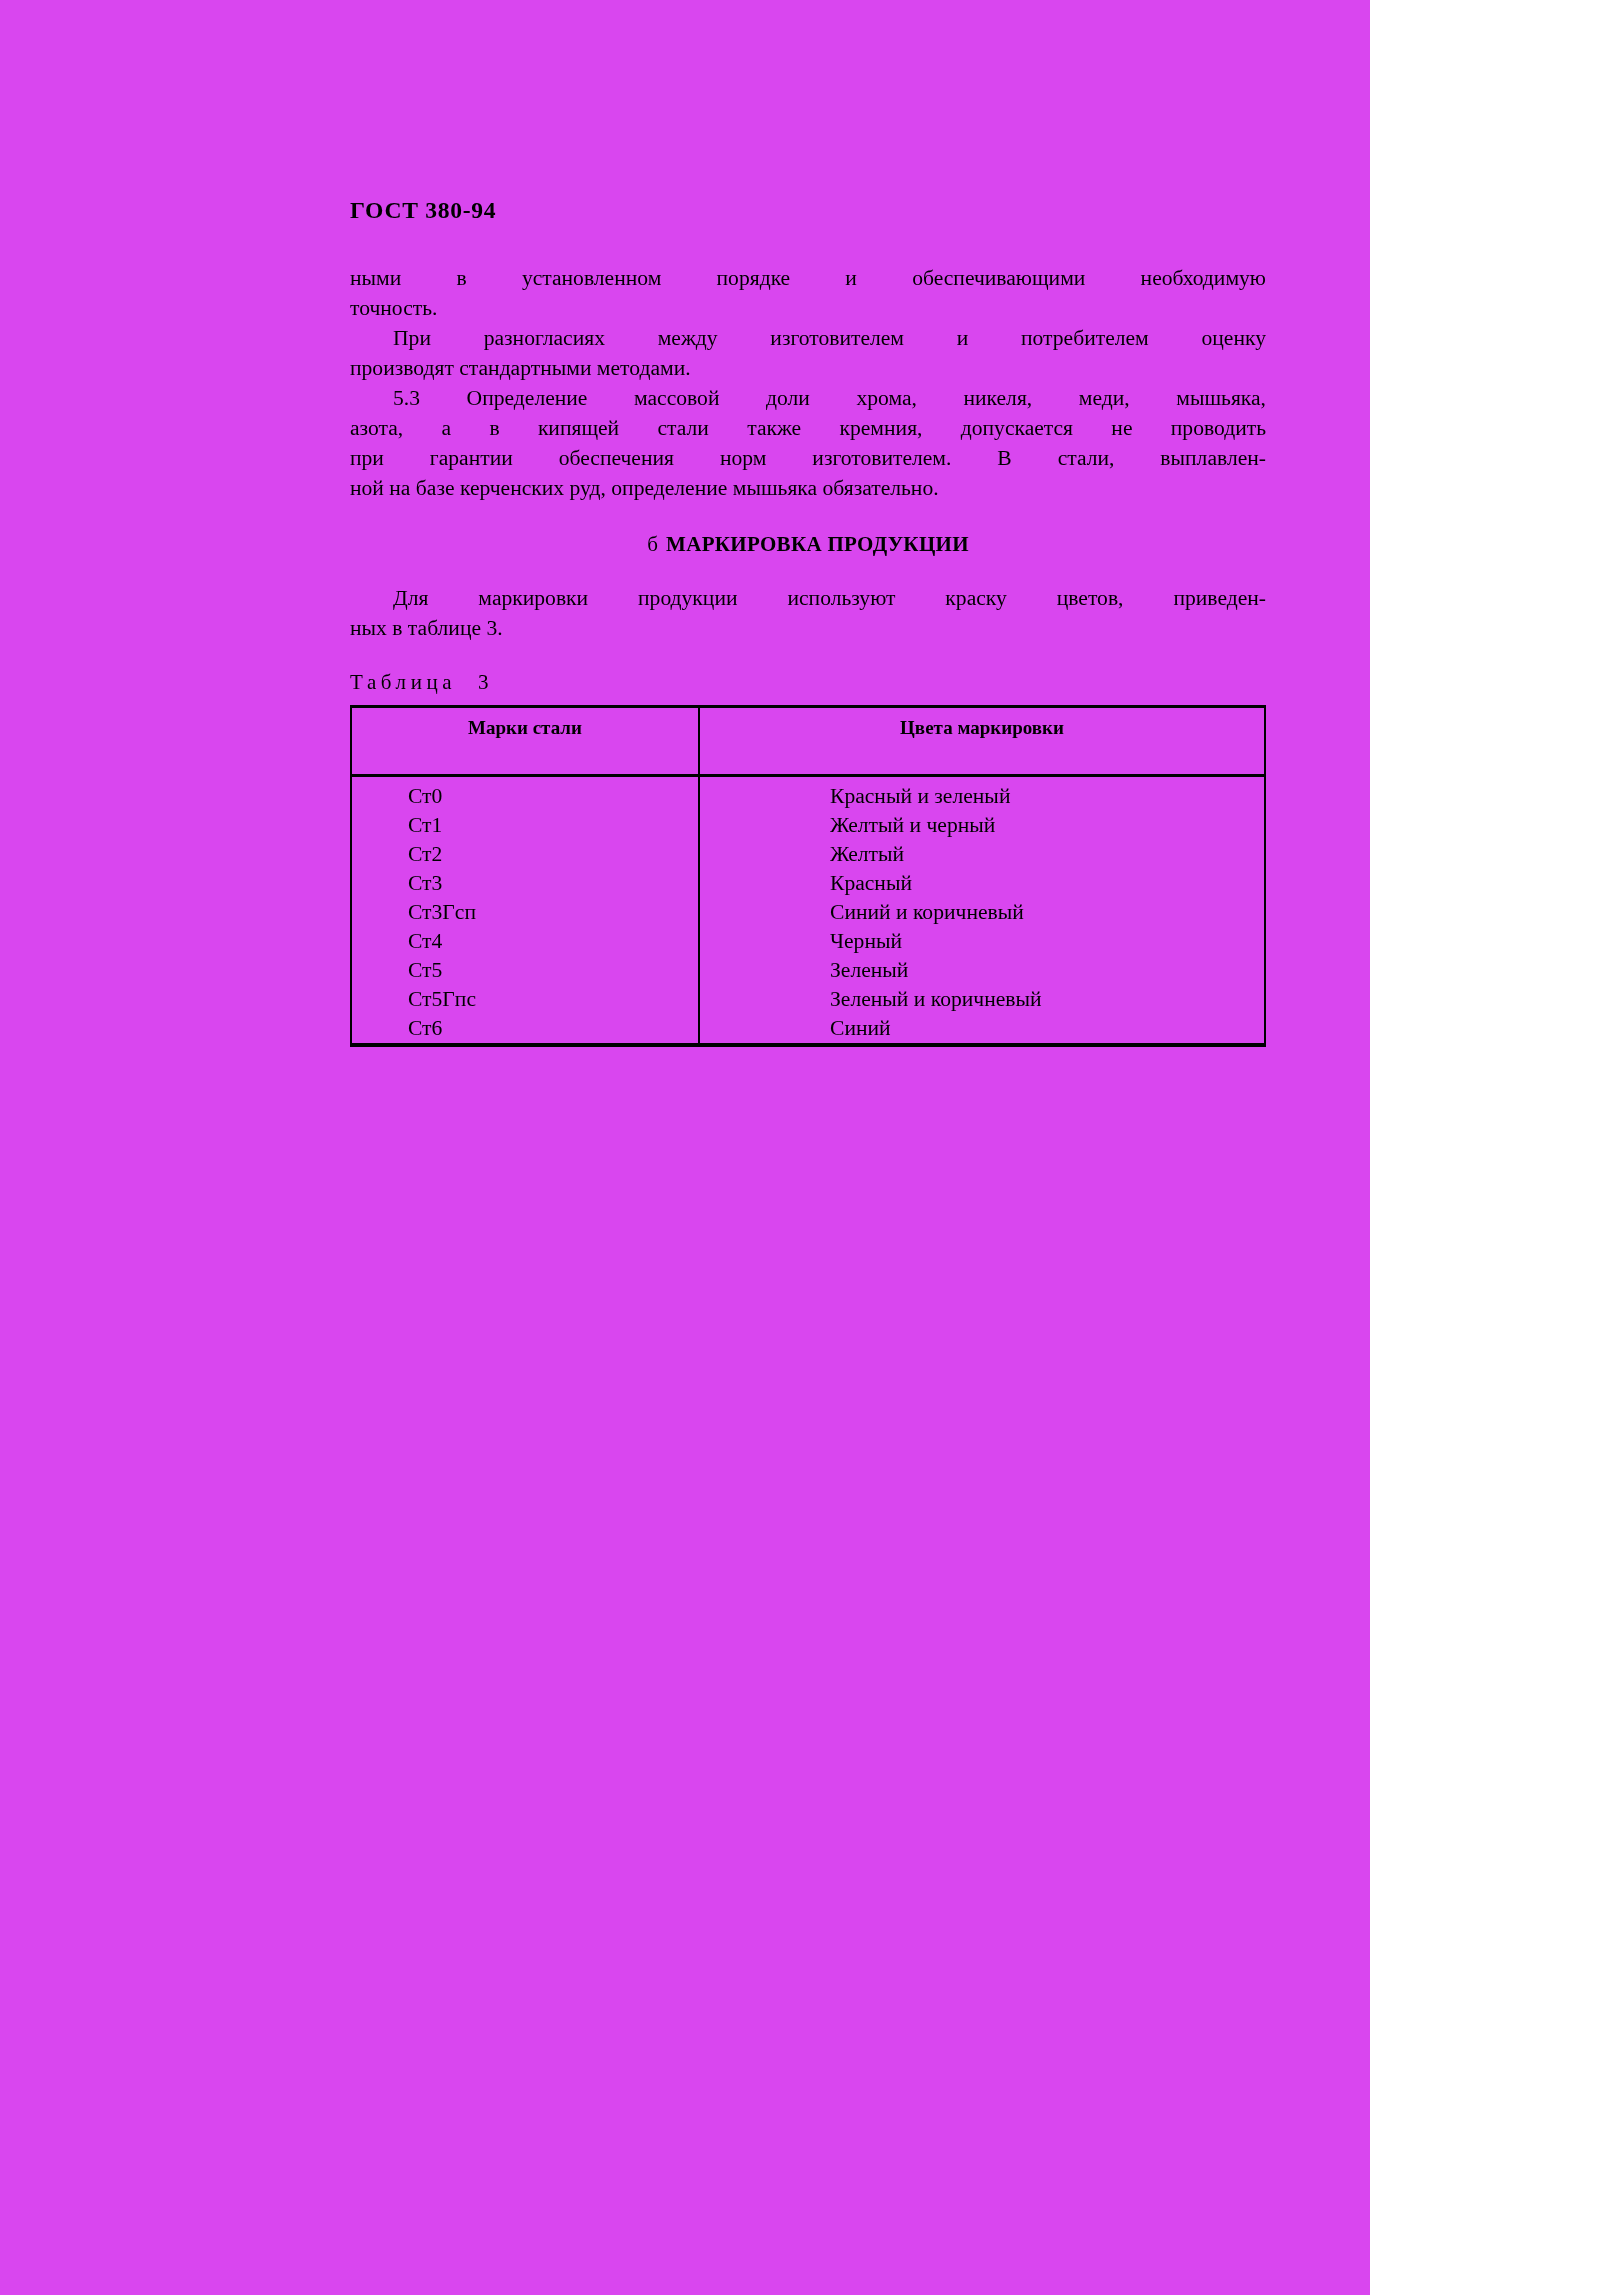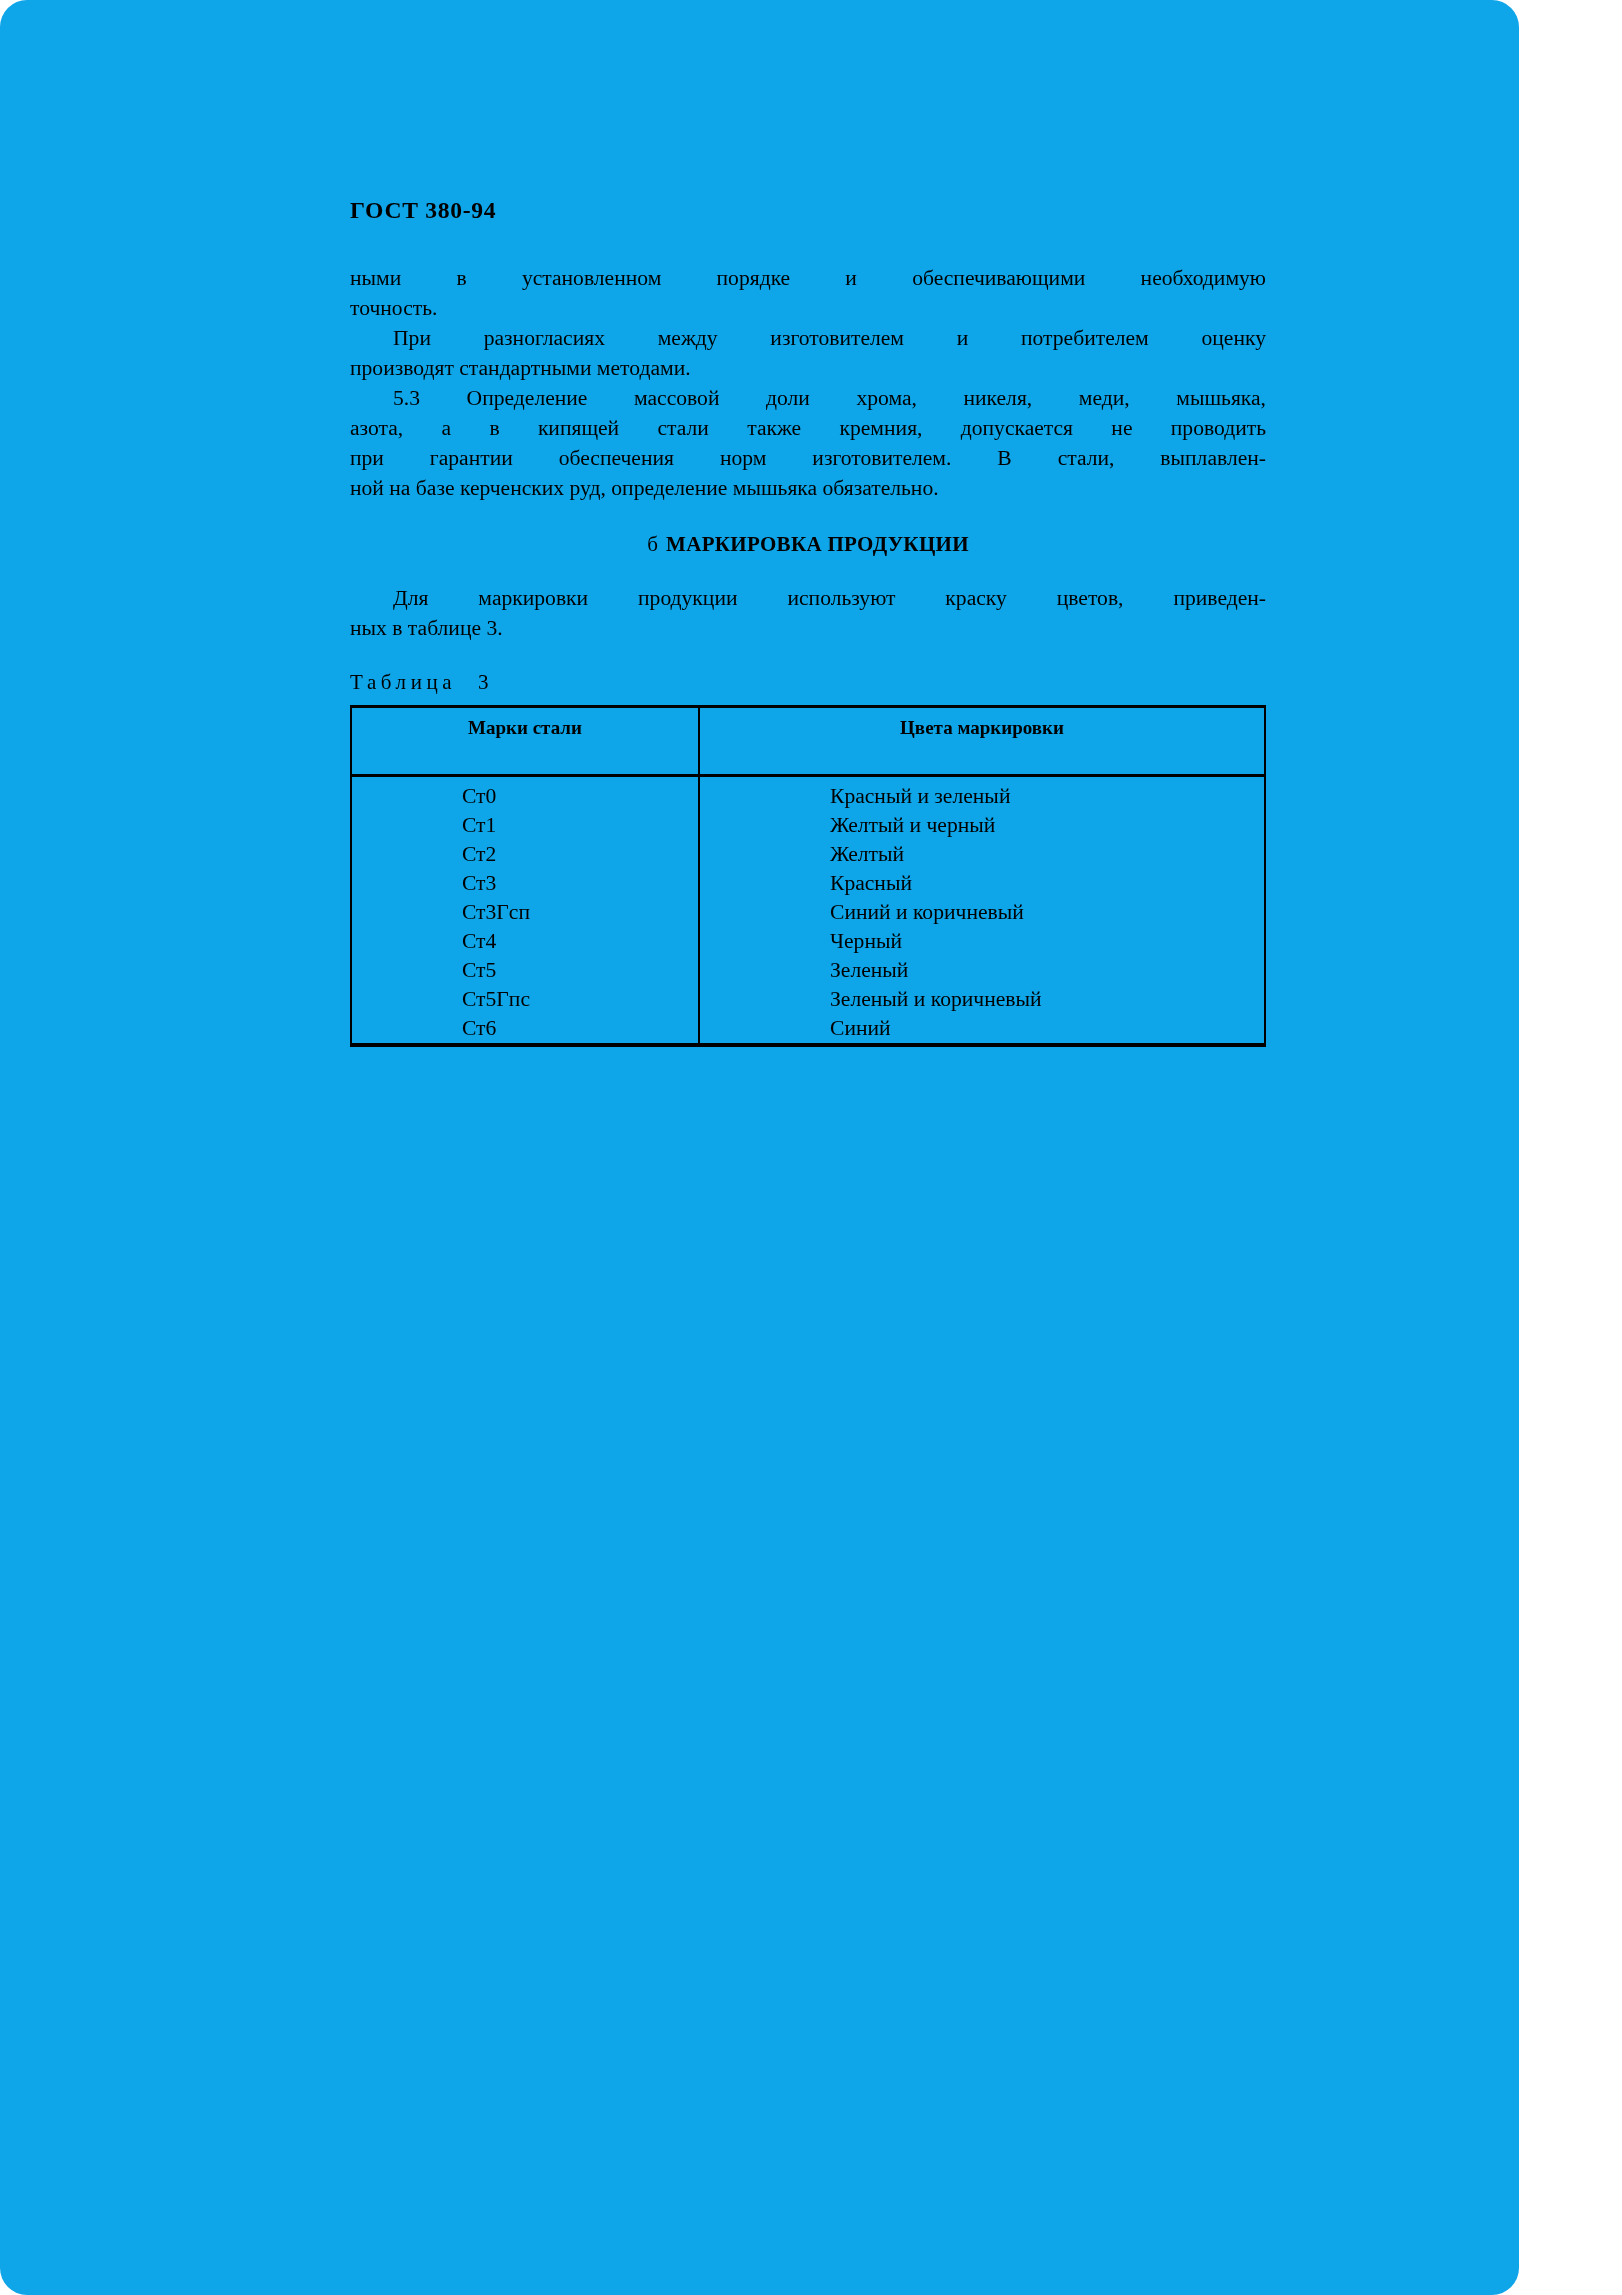--- a/index.html
+++ b/index.html
@@ -1,24 +1,23 @@
 <!DOCTYPE html>
 <html style="font-size:10.5px"><head>
 <meta charset="utf-8">
 <style>
   html, body { margin: 0; padding: 0; background: #ffffff; }
   .page {
     position: relative;
-    width: 1519px;
+    width: 1370px;
     height: 2295px;
-    background: #0ea5e9;
+    background: #d946ef;
     color: #000000;
     font-family: "Liberation Serif", "DejaVu Serif", serif;
     overflow: hidden;
-    border-radius: 27px;
   }
   .content {
     position: absolute;
     left: 350px;
     top: 196px;
     width: 916px;
   }
   .doc-code {
     font-size: 23.6px;
     font-weight: bold;
@@ -80,21 +79,21 @@
     width: 344px;
     border-right: 2.6px solid #000;
   }
   table.marking-table td {
     font-size: 21.6px;
     line-height: 27px;
     vertical-align: top;
     white-space: nowrap;
     overflow: hidden;
   }
-  table.marking-table td:first-child { padding-left: 110px; }
+  table.marking-table td:first-child { padding-left: 56px; }
   table.marking-table td:last-child  { padding-left: 130px; }
   table.marking-table tr:first-child td { padding-top: 6.5px; }
 </style>
 </head>
 <body>
 
 <div class="page">
   <div class="content">
 
     <div class="doc-code">ГОСТ 380-94</div>

